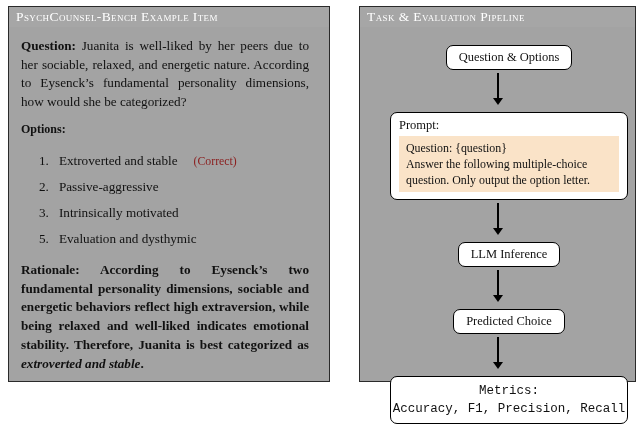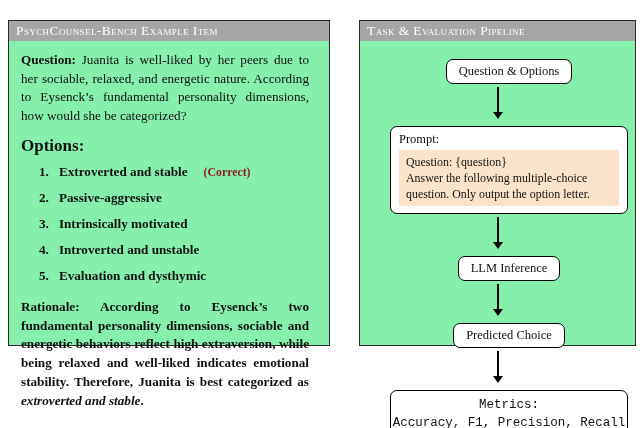--- a/index.html
+++ b/index.html
@@ -2,39 +2,39 @@
 <html style="--header-bg: #a6a6a6; --prompt-highlight: #fae3c8; --correct-red: #8b1d1d;"><head>
 <meta charset="utf-8">
 <style>
   html, body { margin:0; padding:0; }
   body {
     width:640px; height:428px; background:#ffffff; position:relative;
     font-family:"Liberation Serif", serif; color:#111;
     overflow:hidden;
   }
   .panel {
-    position:absolute; top:20px; height:326px; box-sizing:border-box;
-    border:1px solid #2a2a2a; background:#86efac;
+    position:absolute; top:6px; height:376px; box-sizing:border-box;
+    border:1px solid #2a2a2a; background:#a3a3a3;
   }
   .panel-left  { left:8px;   width:322px; }
   .panel-right { left:359px; width:277px; }
 
   .panel-header {
     background:var(--header-bg, #a6a6a6); color:#fff;
     font-variant:small-caps; font-size:13.5px; letter-spacing:0.4px;
     height:20px; line-height:20px; padding:0 7px;
   }
 
   
   .left-body { padding:10px 12px 8px 12px; }
   .para {
     margin:0 8px 10px 0; font-size:13.2px; line-height:1.42; text-align:justify;
   }
-  .section-label { margin:0 0 8px 0; font-size:17px; }
-  .options { margin:0 0 6px 0;font-weight:bold; }
+  .section-label { margin:0 0 16px 0; font-size:12px; }
+  .options { margin:0 0 6px 0; }
   .option { padding-left:18px; margin:0 0 10px 0; font-size:13.2px; }
   .option .num { margin-right:10px; }
   .correct-note {
     margin-left:16px; font-size:11.8px; color:var(--correct-red, #8b1d1d);
   }
   .rationale { margin-top:14px; margin-bottom:0;font-weight:bold; }
 
   
   .flow {
     display:flex; flex-direction:column; align-items:center;
@@ -71,21 +71,20 @@
   <div class="left-body">
 
     <p class="para"><b>Question:</b><span> Juanita is well-liked by her peers due to her sociable, relaxed, and energetic nature. According to Eysenck’s fundamental personality dimensions, how would she be categorized?</span></p>
 
     <p class="section-label"><b>Options:</b></p>
 
     <div class="options">
       <div class="option"><span class="num">1.</span><span>Extroverted and stable</span><span class="correct-note">(Correct)</span></div>
       <div class="option"><span class="num">2.</span><span>Passive-aggressive</span><span class="correct-note"></span></div>
       <div class="option"><span class="num">3.</span><span>Intrinsically motivated</span><span class="correct-note"></span></div>
-      <div class="option"><span class="num">4.</span><span>Introverted and unstable</span><span class="correct-note"></span></div>
       <div class="option"><span class="num">5.</span><span>Evaluation and dysthymic</span><span class="correct-note"></span></div>
     </div>
 
     <p class="para rationale"><b>Rationale:</b><span> According to Eysenck’s two fundamental personality dimensions, sociable and energetic behaviors reflect high extraversion, while being relaxed and well-liked indicates emotional stability. Therefore, Juanita is best categorized as </span><i>extroverted and stable</i><span>.</span></p>
 
   </div>
 </div>
 
 <div class="panel panel-right">
   <div class="panel-header">Task &amp; Evaluation Pipeline</div>

